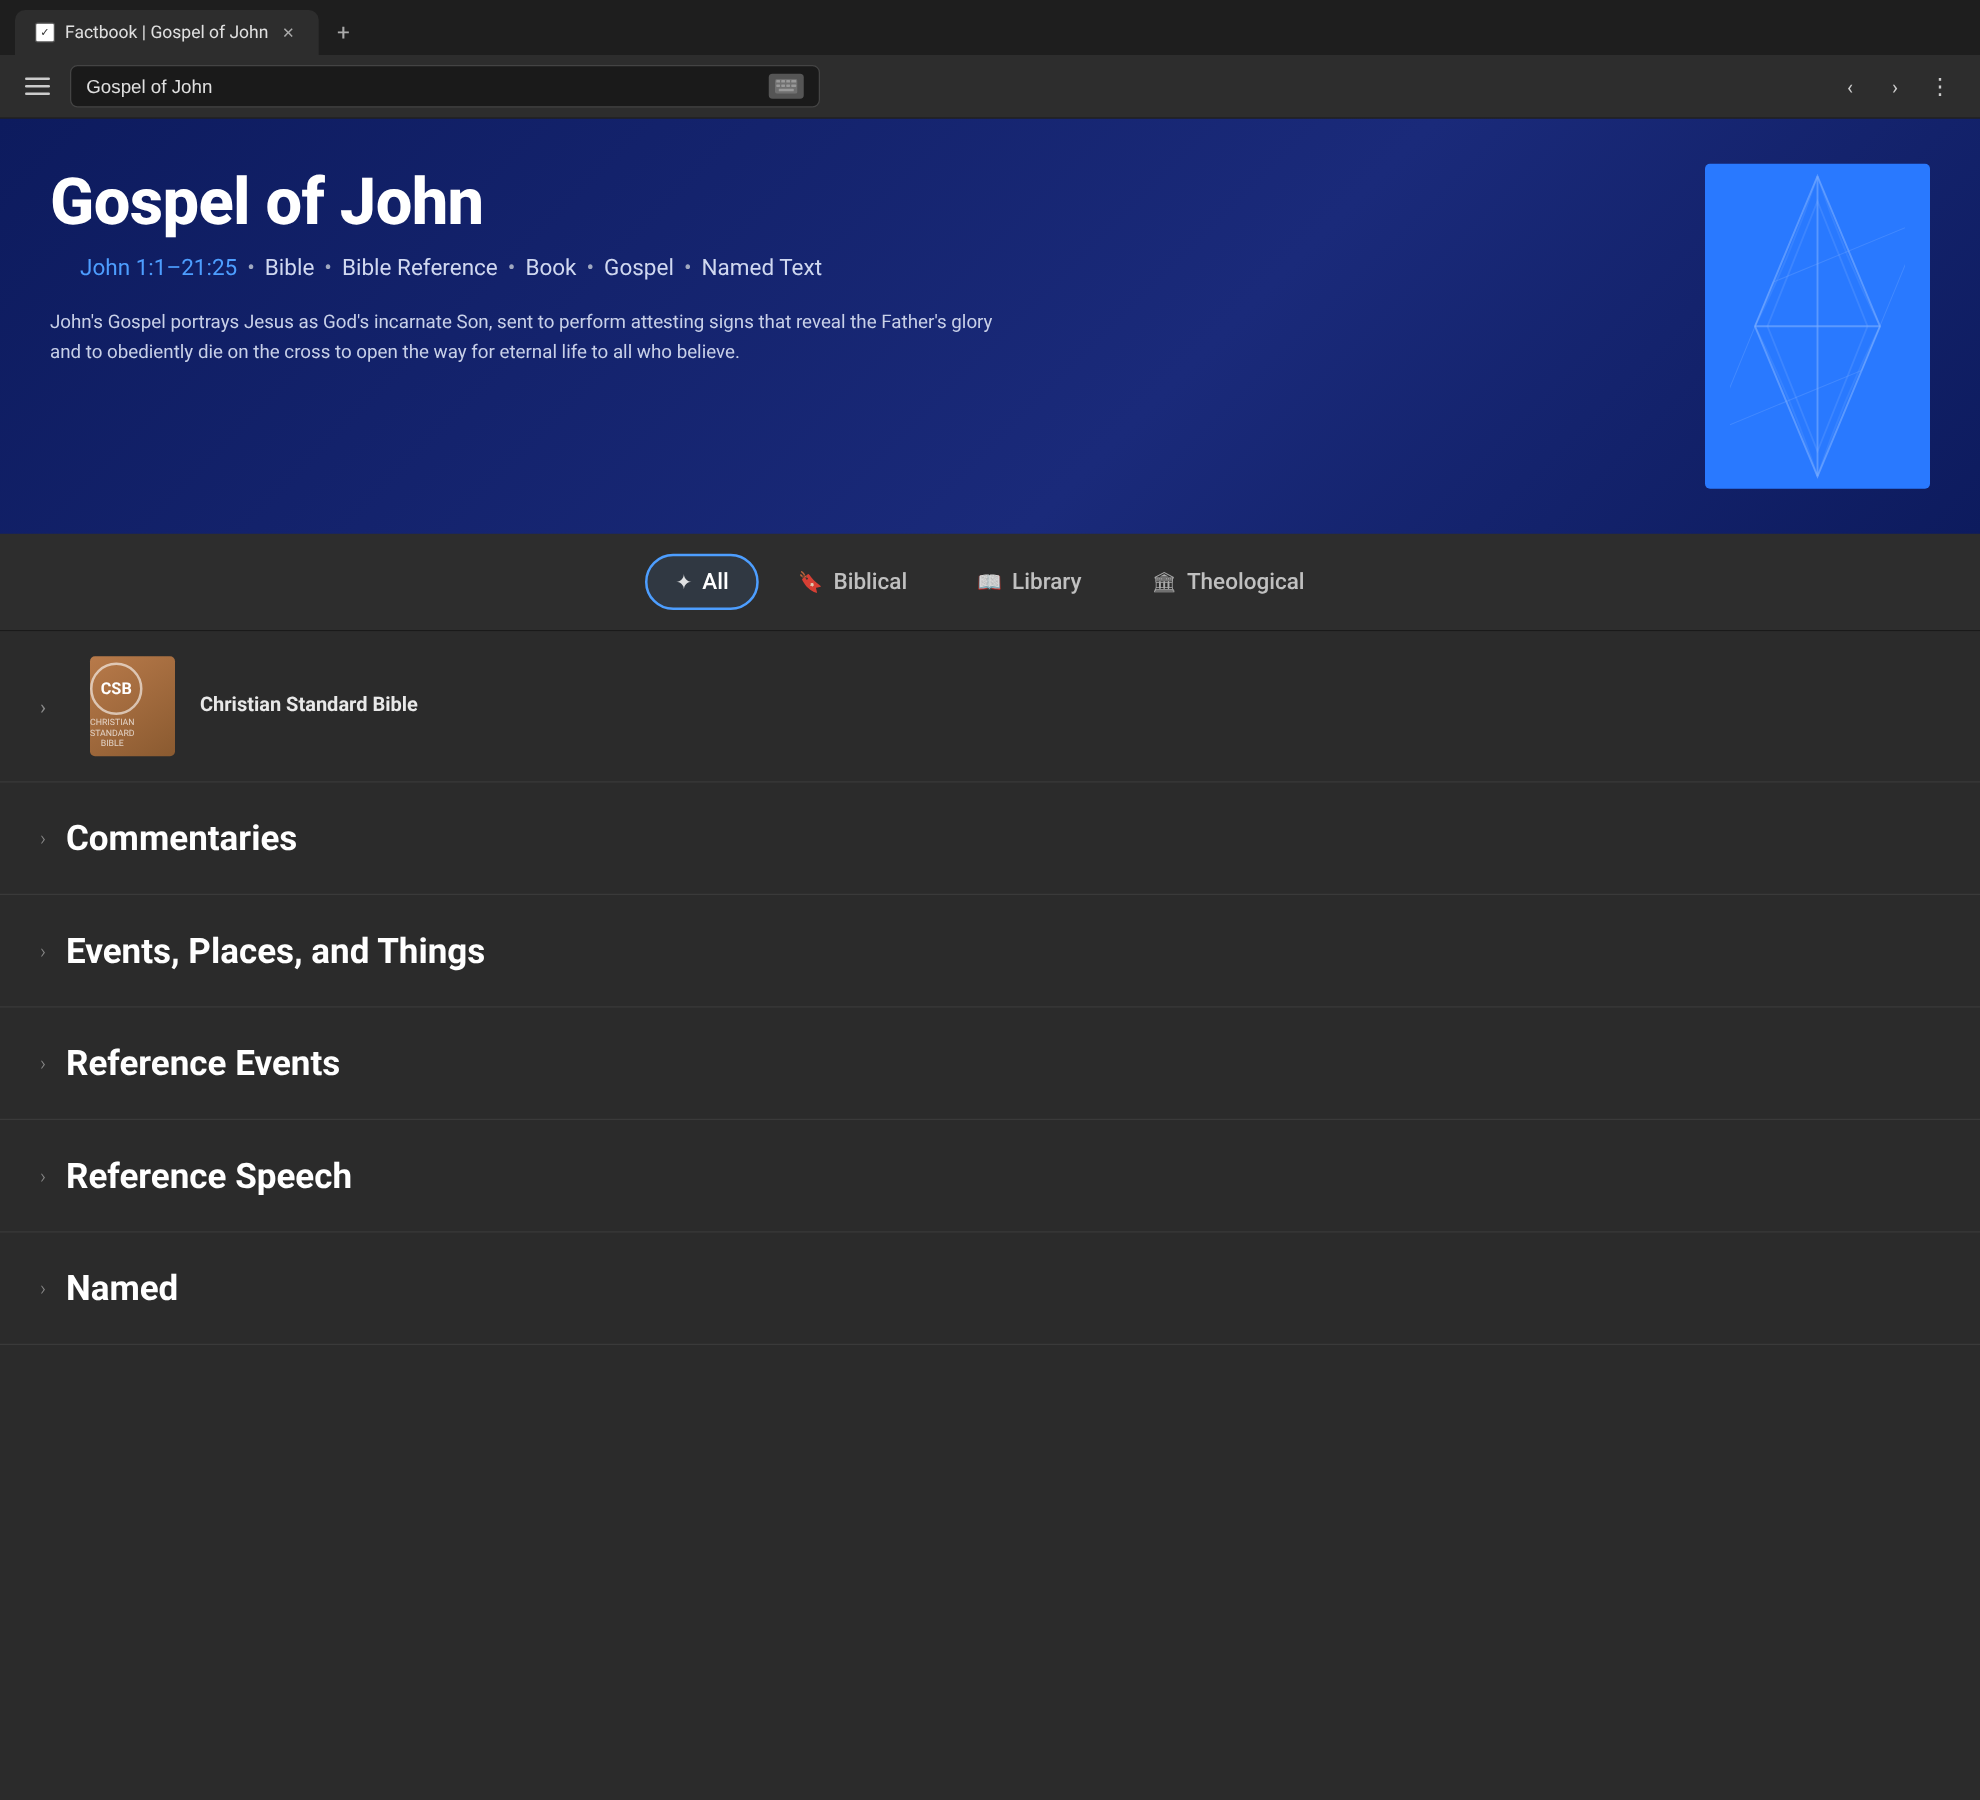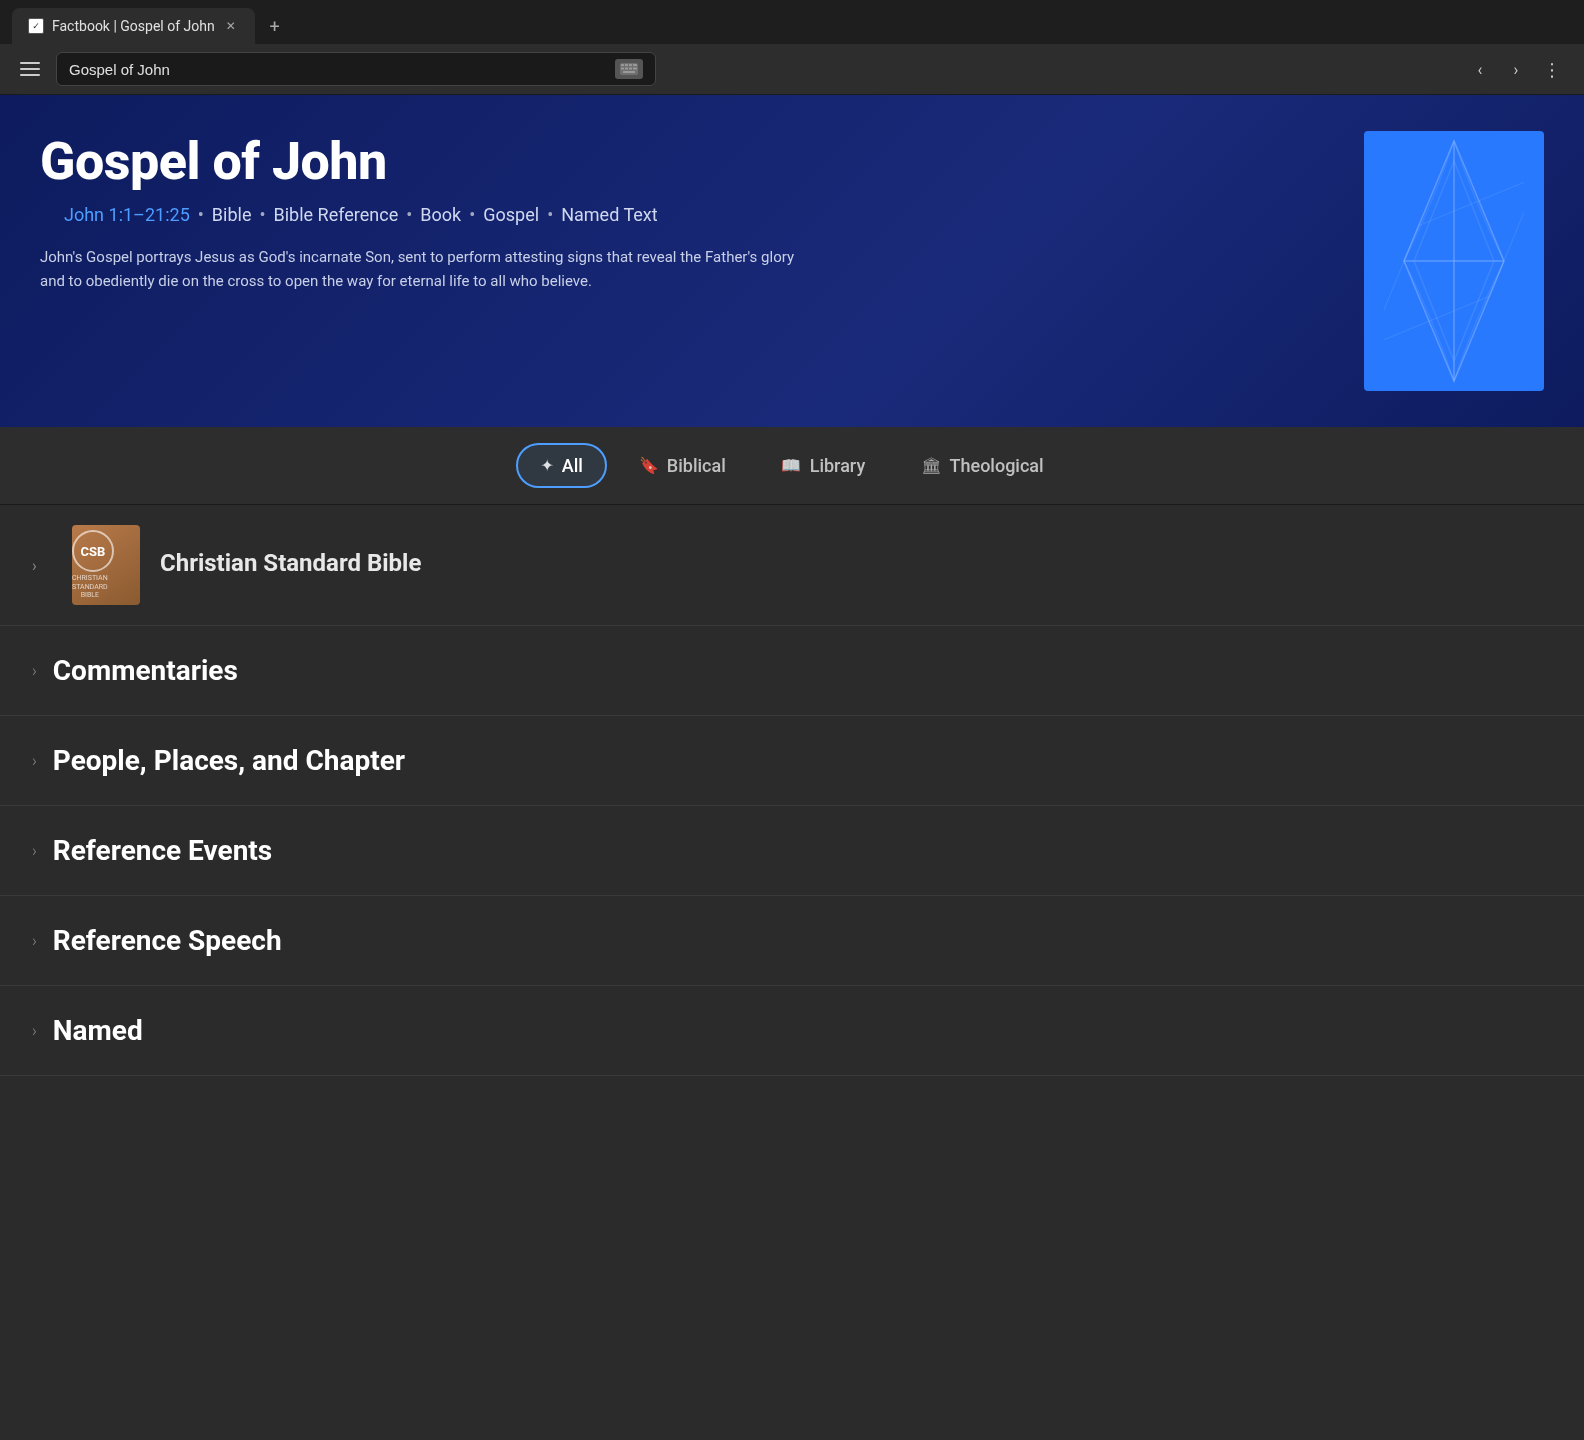--- a/index.html
+++ b/index.html
@@ -331,21 +331,21 @@
       color: rgba(255,255,255,0.7);
       text-align: center;
       line-height: 1.2;
     }
 
     .csb-info {
       flex: 1;
     }
 
     .csb-name {
-      font-size: 24px;
+      font-size: 16px;
       font-weight: 700;
       color: #e8e8e8;
       margin-bottom: 4px;
     }
 
     .csb-chapter {
       font-size: 18px;
       color: #4d9eff;
       cursor: pointer;
     }
@@ -499,21 +499,21 @@
       </div>
     </div>
 
     <div class="collapsible-section">
       <span class="collapse-arrow">›</span>
       <span class="section-title">Commentaries</span>
     </div>
 
     <div class="collapsible-section">
       <span class="collapse-arrow">›</span>
-      <span class="section-title">People, Places, and Chapter</span>
+      <span class="section-title">Events, Places, and Things</span>
     </div>
 
     <div class="collapsible-section">
       <span class="collapse-arrow">›</span>
       <span class="section-title">Reference Events</span>
     </div>
 
     <div class="collapsible-section">
       <span class="collapse-arrow">›</span>
       <span class="section-title">Reference Speech</span>

